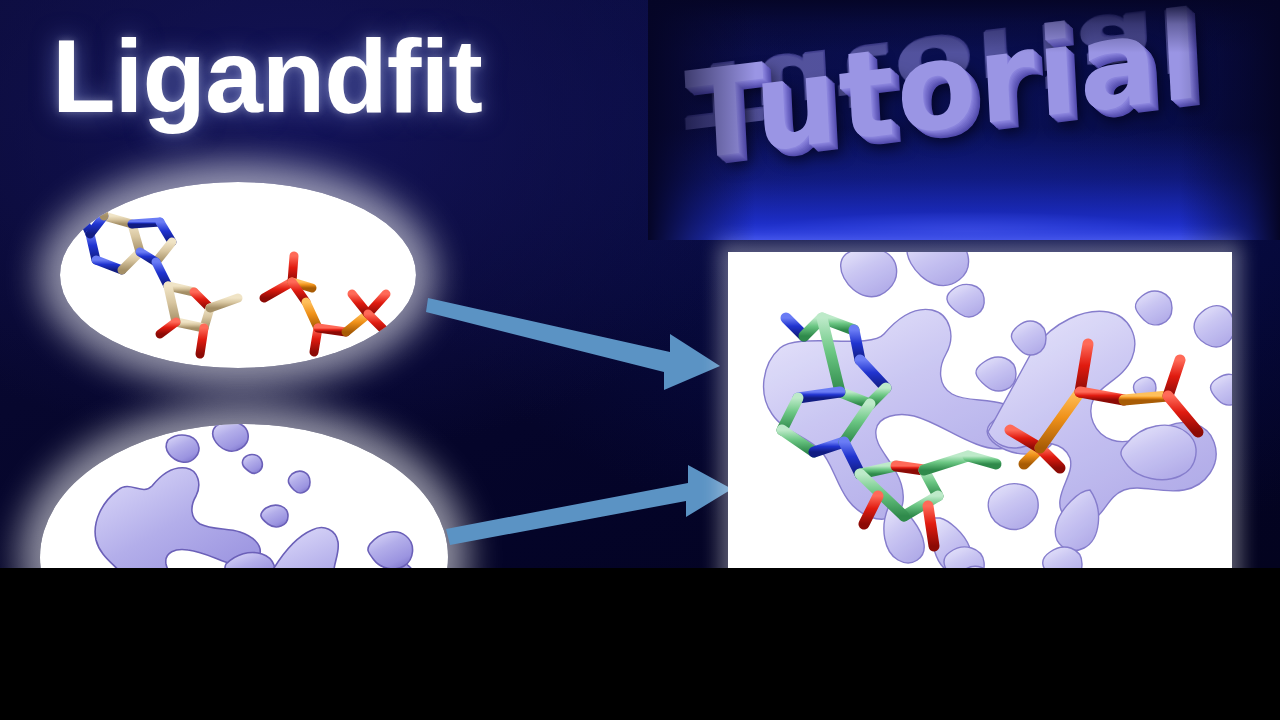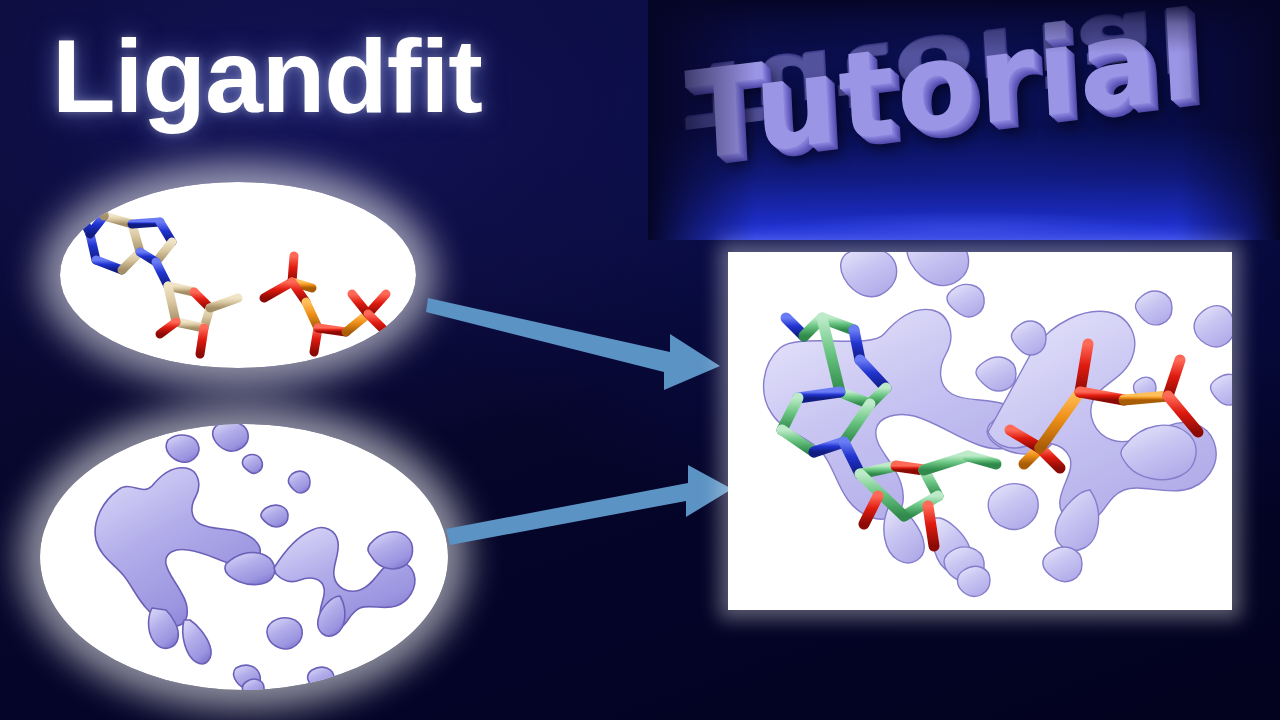--- a/index.html
+++ b/index.html
@@ -1,21 +1,21 @@
 <!DOCTYPE html>
 <html><head>
 <meta charset="utf-8">
 <title>Ligandfit Tutorial</title>
 <style>
   html,body{margin:0;padding:0;background:#000;}
   body{font-family:"Liberation Sans",sans-serif;}
 
   #stage{
     position:relative;
-    width:1280px;height:720px;
+    width:1280px;height:568px;
     overflow:hidden;
     background:
       radial-gradient(ellipse 720px 480px at 300px 120px, rgba(20,20,90,0.95) 0%, rgba(8,8,48,0.0) 70%),
       radial-gradient(ellipse 900px 620px at 980px 140px, rgba(12,24,120,0.55) 0%, rgba(4,4,40,0) 68%),
       linear-gradient(160deg,#0b0b38 0%,#07072e 40%,#040428 70%,#03031f 100%);
   }
 
   
   #title{
     position:absolute;left:52px;top:24px;

